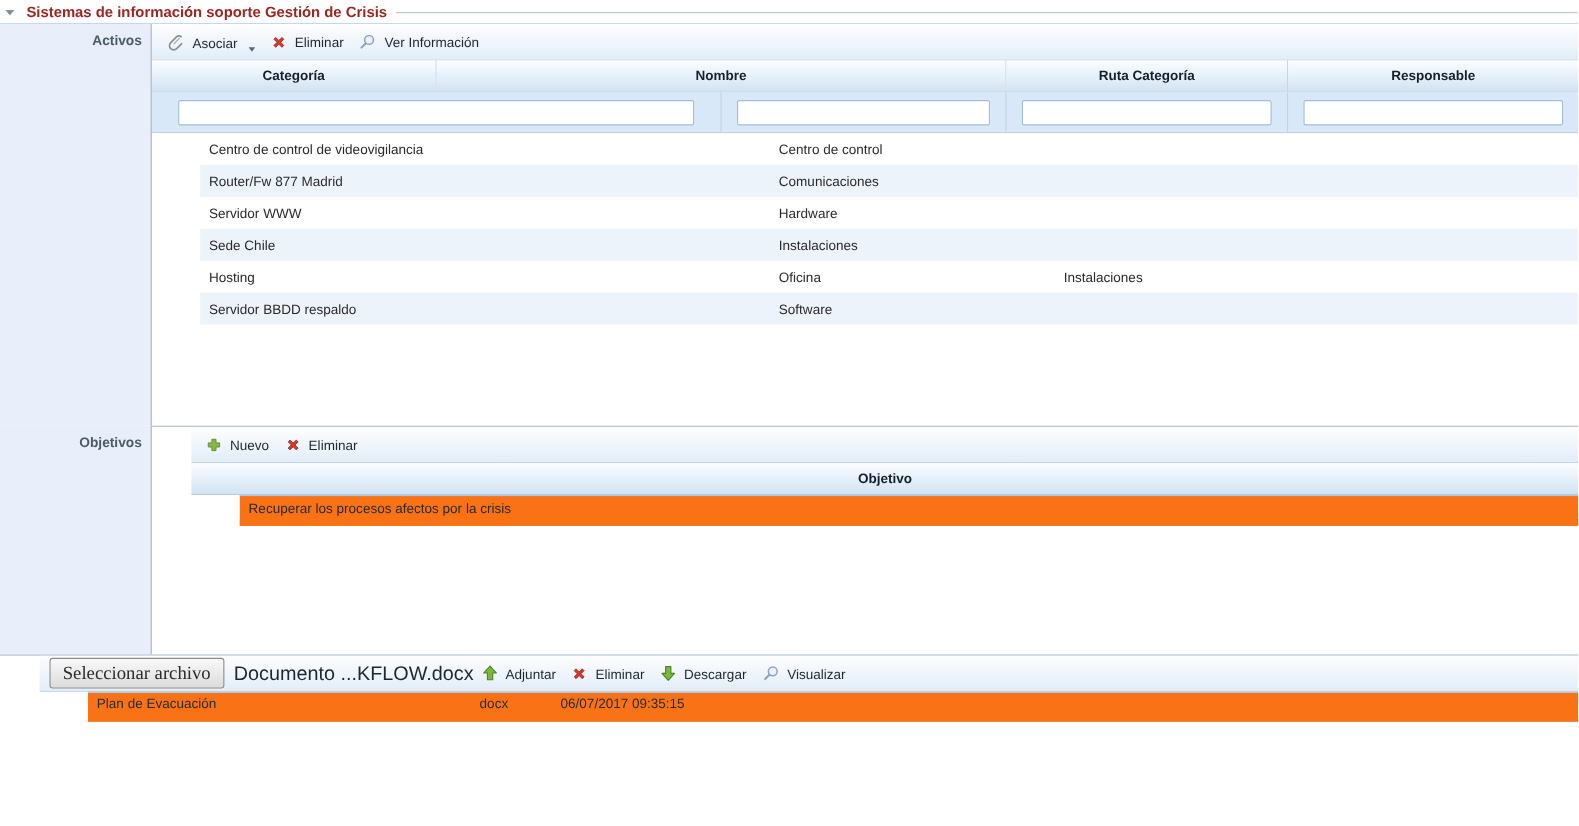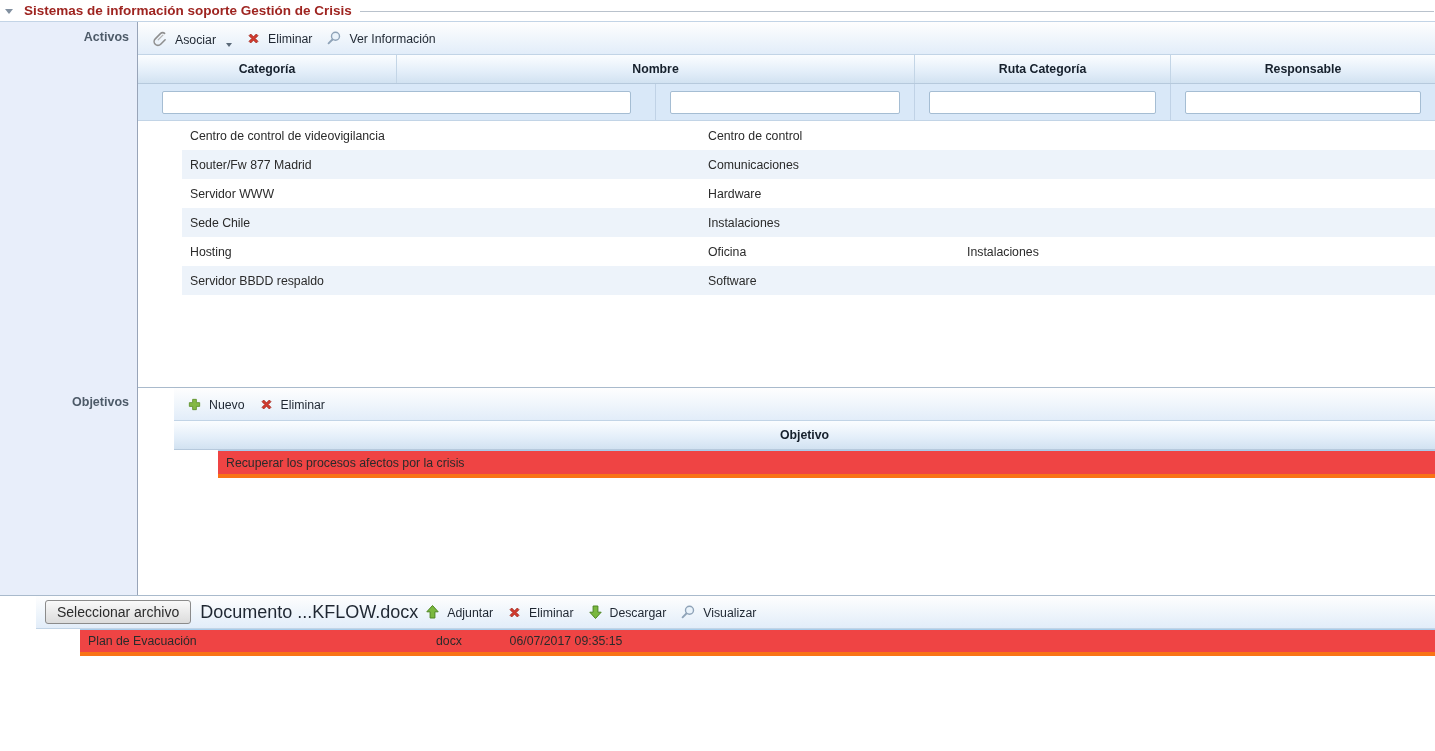--- a/index.html
+++ b/index.html
@@ -33,22 +33,22 @@
   .toolbar { height:33px; min-height:33px; background:linear-gradient(#fefefe,#e2edf9);
              border-bottom:1px solid #c2d4e6; display:flex; align-items:center;
              padding:0 6px; }
   .tb-btn { display:flex; align-items:flex-end; gap:7px; padding:4px 7px;
             font-size:12.3px; color:#1f2732; cursor:pointer; border-radius:3px;
             white-space:nowrap; }
   .dd-arrow { width:0; height:0; border-left:3.5px solid transparent;
               border-right:3.5px solid transparent; border-top:4px solid #5a6978;
               margin-left:3px; }
   .file-btn { border:1px solid #8b8b8b; background:linear-gradient(#f9f9f9,#dcdcdc);
-              border-radius:3px; padding:3px 11px; font-size:14px; color:#2b2b2b;
-              margin:0 9px 0 3px; cursor:pointer; font-family:Liberation Sans, sans-serif; }
+              border-radius:3px; padding:3px 11px; font-size:17px; color:#2b2b2b;
+              margin:0 9px 0 3px; cursor:pointer; font-family:Liberation Serif, serif; }
   .file-name { font-size:18px; color:#1f2732; margin-right:0; white-space:nowrap; }
 
   
   .grid-header { display:flex; height:29px; min-height:29px; border-bottom:1px solid #b6c9dc; }
   .gh-cell { border-right:1px solid #c3d5e6;
              background:linear-gradient(#fbfdff, #e3eef9 60%, #d2e2f1);
              display:flex; align-items:center; justify-content:center;
              font-weight:bold; font-size:12.3px; color:#16202c; cursor:pointer; }
   .gh-cell:last-child { border-right:none; }
 
@@ -56,22 +56,22 @@
                 border-bottom:1px solid #c2d4e6; }
   .filter-cell { padding:7px 14px; border-right:1px solid #c0d2e6; }
   .filter-cell.first { padding:7px 24px; }
   .filter-cell:last-child { border-right:none; }
   .filter-input { width:100%; height:23px; border:1px solid #a5bdd3; border-radius:2px;
                   padding:0 4px; font-size:12px; font-family:"Liberation Sans",sans-serif; }
 
   .grid-row { display:flex; height:29px; min-height:29px; align-items:center;
               font-size:12.3px; color:#2b2b2b; cursor:pointer;margin-left:44px; }
   .grid-row.alt { background:#edf3fa; }
-  .grid-row.selected { background:#ef4444; border-top:1px solid #a6cceb;
-                       border-bottom:4px solid #f97316; }
+  .grid-row.selected { background:#f97316; border-top:1px solid #a6cceb;
+                       border-bottom:6px solid #f97316; }
   .gr-cell { padding-left:8px; white-space:nowrap; overflow:hidden; }
   .gr-cell.center { text-align:center; padding-left:0; }
 
   
   .c1 { width:518px; min-width:518px; }
   .c2 { width:259px; min-width:259px; }
   .c3 { width:256px; min-width:256px; }
   .c4 { flex:1; }
   
   .d1 { width:317px; min-width:317px; }

